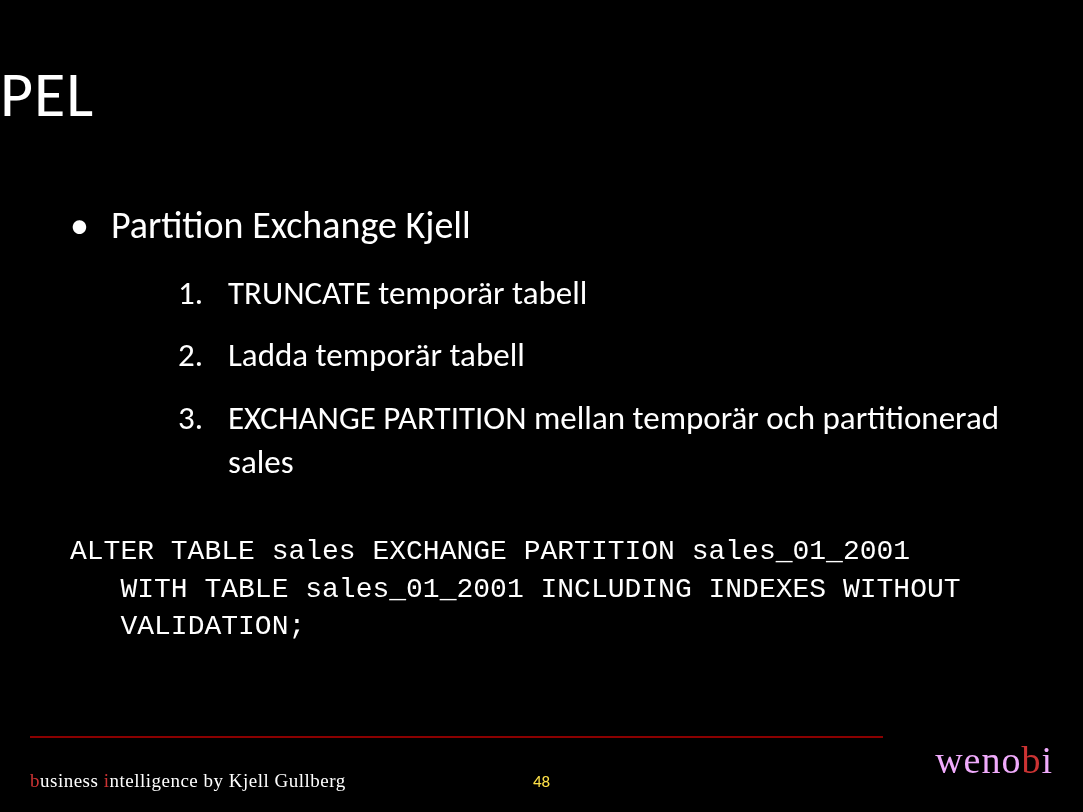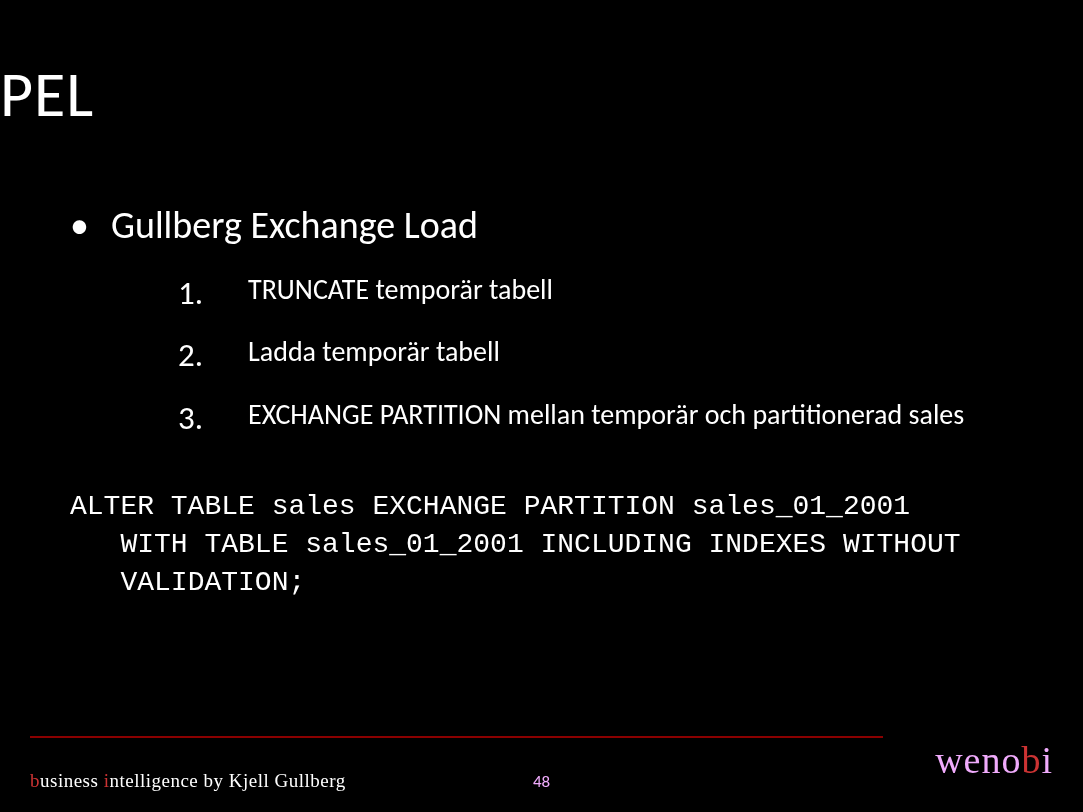--- a/index.html
+++ b/index.html
@@ -51,24 +51,23 @@
       display: flex;
       align-items: flex-start;
       margin-bottom: 18px;
     }
     .number-marker {
       font-size: 33px;
       min-width: 50px;
       line-height: 1.35;
     }
     .number-text {
-      font-size: 28px;
+      font-size: 33px;
       line-height: 1.35;
       flex: 1;
-      margin-left: 20px;
     }
     .code-block {
       font-family: "Courier New", Courier, monospace;
       font-size: 28px;
       color: #ffffff;
       margin-top: 48px;
       padding-left: 0;
       line-height: 1.35;
       white-space: pre-wrap;
     }
@@ -98,21 +97,21 @@
     }
     .footer-tagline .red-letter {
       color: #cc3333;
     }
     .page-number {
       position: absolute;
       left: 50%;
       transform: translateX(-50%);
       bottom: 20px;
       font-size: 17px;
-      color: #f0abfc;
+      color: #fde047;
     }
     .logo {
       position: absolute;
       right: 30px;
       bottom: 30px;
       font-family: "Brush Script MT", "Segoe Script", cursive;
       font-size: 38px;
       letter-spacing: 1px;
     }
     .logo .logo-white {
@@ -124,21 +123,21 @@
   </style>
 </head>
 <body>
 
 <div class="slide">
   <h1 class="title">PEL</h1>
 
   <div class="content">
     <div class="bullet-item">
       <span class="bullet-marker">•</span>
-      <span class="bullet-text">Gullberg Exchange Load</span>
+      <span class="bullet-text">Partition Exchange Kjell</span>
     </div>
 
     <div class="numbered-list">
       <div class="numbered-item">
         <span class="number-marker">1.</span>
         <span class="number-text">TRUNCATE  temporär tabell</span>
       </div>
       <div class="numbered-item">
         <span class="number-marker">2.</span>
         <span class="number-text">Ladda temporär tabell</span>

